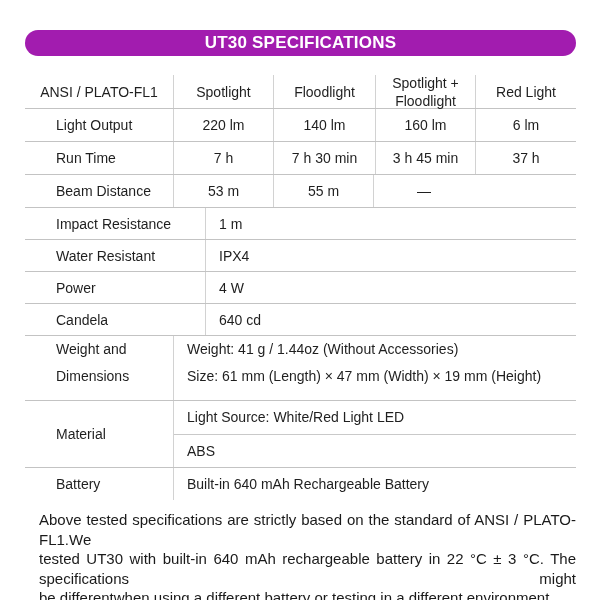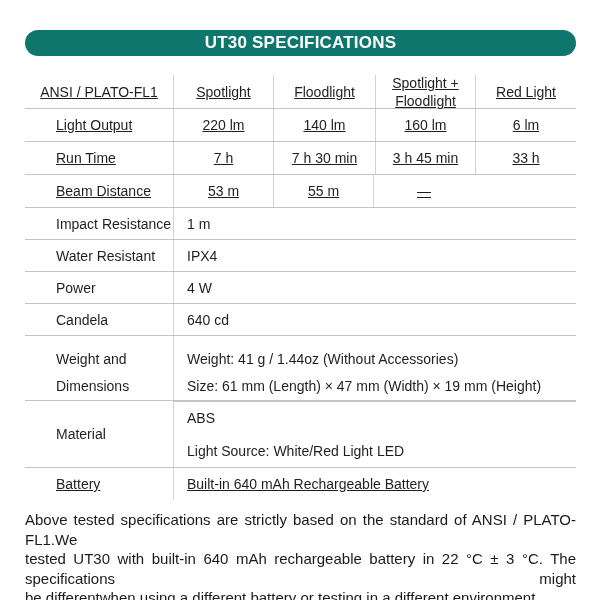--- a/index.html
+++ b/index.html
@@ -10,51 +10,51 @@
   .banner {
     position:absolute; left:25px; top:30px; width:551px; height:26px;
     background:#4f9aae; border-radius:13px;
     display:flex; align-items:center; justify-content:center;
   }
   .banner-title { color:#ffffff; font-weight:bold; font-size:17px; letter-spacing:0.2px; }
 
   .spec-table { position:absolute; left:25px; top:75px; width:551px; }
   .row { display:flex; box-sizing:border-box; }
   .bt  { border-top:1px solid #c3c3c3; }
-  .h33 { height:33px;text-decoration:underline; } .h32 { height:32px; } .h65 { height:65px; } .h67 { height:67px; }
+  .h33 { height:33px; } .h32 { height:32px;gap:32px; } .h65 { height:65px; } .h67 { height:67px; }
 
   .cell { display:flex; align-items:center; justify-content:center;
           font-size:14px; box-sizing:border-box; }
   .label { width:148px; justify-content:flex-start; padding-left:31px; }
   .head-label { justify-content:center; padding-left:0; }
   .c1 { width:100px;text-align:right; } .c2 { width:102px; } .c3 { width:100px; } .c4 { width:101px; }
   .vline { border-left:1px solid #d2d2d2; }
   .merged { flex:1; justify-content:flex-start; padding-left:13px;
             border-left:1px solid #d2d2d2; }
   .stack { flex-direction:column; line-height:18px;align-items:center; }
-  .twolines { flex-direction:column; align-items:flex-start; line-height:27px;justify-content:flex-end; }
+  .twolines { flex-direction:column; align-items:flex-start; line-height:27px; }
   .sm { font-size:14px; }
 
   .mat-vals { flex:1; display:flex; flex-direction:column;
               border-left:1px solid #d2d2d2; box-sizing:border-box; }
   .mat-sub { flex:1; display:flex; align-items:center; padding-left:13px;
              font-size:14px; box-sizing:border-box; }
   .mat-sub2 { border-top:1px solid #c9c9c9; }
 
   .footer { position:absolute; left:25px; top:510px; width:551px;
             font-size:15px; line-height:19.5px; color:#1a1a1a; }
-  .fline { text-align:left; }
+  .fline { text-align:left;margin-left:14px; }
   .just  { text-align:justify; text-align-last:justify; }
 </style>
 </head>
 <body>
 
 <div class="page">
 
-  <div class="banner" style="background: #0f766e;">
+  <div class="banner" style="background: #a21caf;">
     <span class="banner-title" style="color: rgb(255, 255, 255);">UT30 SPECIFICATIONS</span>
   </div>
 
   <div class="spec-table">
 
     <div class="row h33">
       <div class="cell label head-label">ANSI / PLATO-FL1</div>
       <div class="cell c1 vline">Spotlight</div>
       <div class="cell c2 vline">Floodlight</div>
       <div class="cell c3 vline stack">
@@ -70,21 +70,21 @@
       <div class="cell c2 vline">140 lm</div>
       <div class="cell c3 vline">160 lm</div>
       <div class="cell c4 vline">6 lm</div>
     </div>
 
     <div class="row h33 bt">
       <div class="cell label">Run Time</div>
       <div class="cell c1 vline">7 h</div>
       <div class="cell c2 vline">7 h 30 min</div>
       <div class="cell c3 vline">3 h 45 min</div>
-      <div class="cell c4 vline">33 h</div>
+      <div class="cell c4 vline">37 h</div>
     </div>
 
     <div class="row h33 bt">
       <div class="cell label">Beam Distance</div>
       <div class="cell c1 vline">53 m</div>
       <div class="cell c3 vline">55 m</div>
       <div class="cell c4 vline">—</div>
     </div>
 
     <div class="row h32 bt">
@@ -116,22 +116,22 @@
         <span>Weight: 41 g / 1.44oz (Without Accessories)</span>
         <span>
           <span>Size: 61 mm </span><span class="sm">(Length)</span><span> × 47 mm </span><span class="sm">(Width)</span><span> × 19 mm </span><span class="sm">(Height)</span>
         </span>
       </div>
     </div>
 
     <div class="row h67 bt">
       <div class="cell label">Material</div>
       <div class="mat-vals">
+        <div class="mat-sub">Light Source: White/Red Light LED</div>
         <div class="mat-sub mat-sub2">ABS</div>
-        <div class="mat-sub">Light Source: White/Red Light LED</div>
       </div>
     </div>
 
     <div class="row h33 bt">
       <div class="cell label">Battery</div>
       <div class="cell merged">Built-in 640 mAh Rechargeable Battery</div>
     </div>
 
   </div>
 

